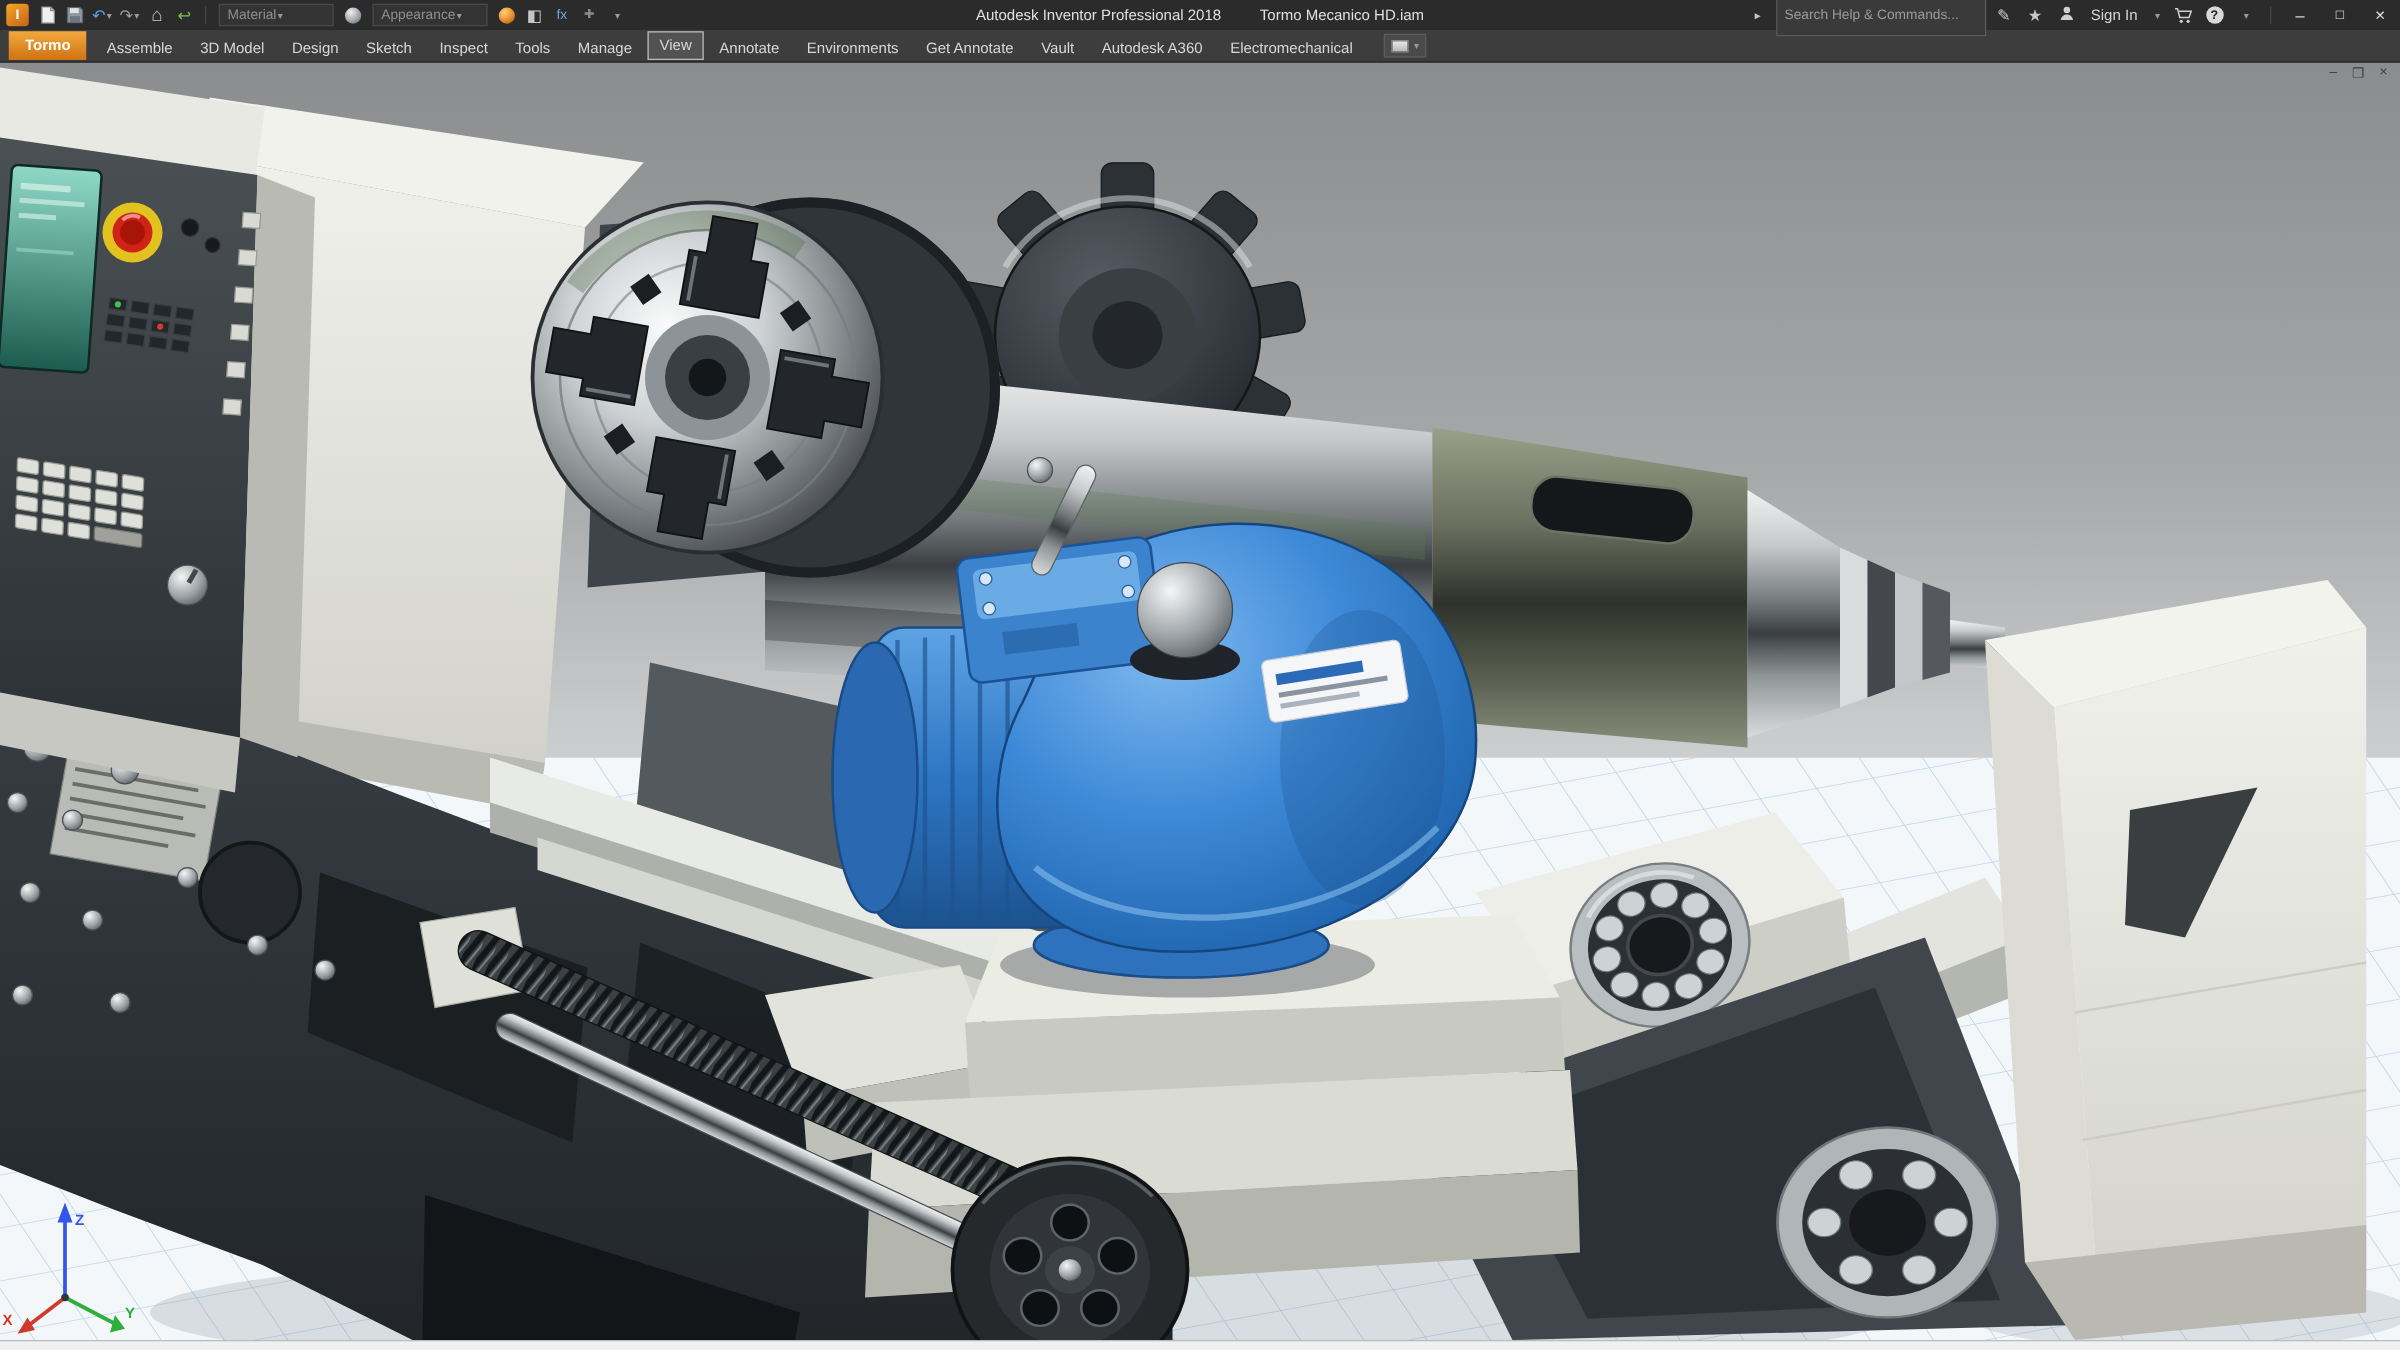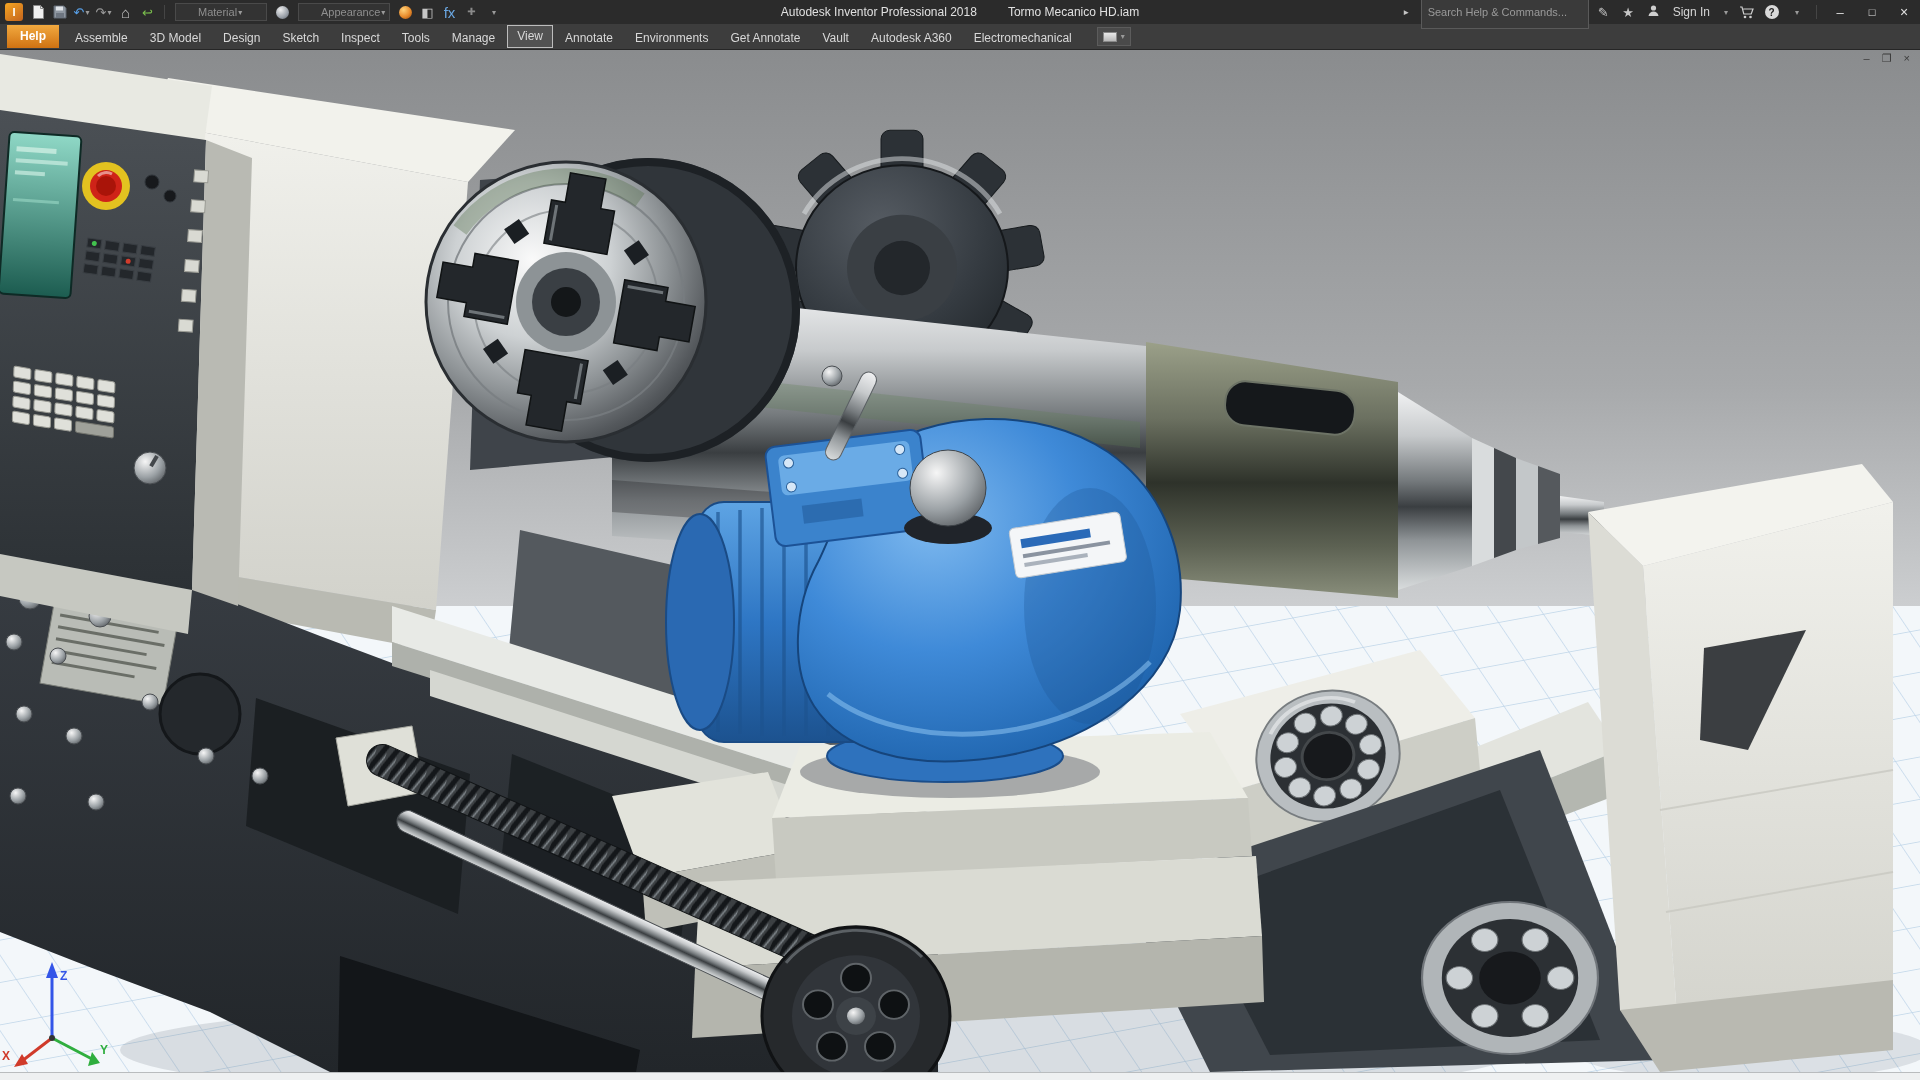--- a/index.html
+++ b/index.html
@@ -10,21 +10,21 @@
     color:#d9d9d9;font-size:12px;position:relative;z-index:6;padding:0 2px}
   .qa{display:flex;align-items:center;gap:1px}
   .icon-btn{min-width:21px;height:20px;display:flex;align-items:center;justify-content:center;
     color:#c6c6c6;font-size:13px;cursor:default}
   .icon-btn .glyph{line-height:1}
   .app-logo{width:18px;height:18px;border-radius:3px;background:linear-gradient(145deg,#f5a623,#c4641d);
     color:#fff;font-weight:bold;font-size:11px;display:flex;align-items:center;justify-content:center;margin:0 3px}
   .caret{font-size:8px;color:#9a9a9a;margin-left:1px}
   .vsep{width:1px;height:14px;background:#454545;margin:0 5px}
   .combo{display:flex;align-items:center;background:#333;
-    border:1px solid #4a4a4a;color:#8f8f8f;height:18px;padding:0 22px;font-size:11px;width:92px;margin:0 4px}
+    border:1px solid #4a4a4a;color:#8f8f8f;height:18px;padding:0 6px;font-size:11px;width:92px;margin:0 4px}
   .ball{width:13px;height:13px;border-radius:50%}
   .ball.gray{background:radial-gradient(circle at 35% 30%,#eee,#9aa0a8 60%,#565c64)}
   .ball.colored{background:radial-gradient(circle at 35% 30%,#ffd27a,#e88b2c 55%,#93470f)}
   .title-center{position:absolute;left:300px;right:300px;display:flex;justify-content:center;gap:31px;
     pointer-events:none;color:#e0e0e0;font-size:12px;white-space:nowrap}
   .tb-right{margin-left:auto;display:flex;align-items:center;gap:4px}
   .search{width:168px;height:34px;background:#3a3a3a;border:1px solid #5a5a5a;color:#bdbdbd;
     font-size:11px;padding:0 6px;outline:none}
   .search::placeholder{color:#9a9a9a}
   .signin{display:flex;align-items:center;gap:13px;color:#d6d6d6;font-size:12px;padding:0 4px}
@@ -93,21 +93,21 @@
     <div class="combo">
       <span>Appearance</span>
       <span class="caret">▾</span>
     </div>
     <div class="icon-btn">
         <span class="ball colored"></span>
       </div>
     <div class="icon-btn">
         <span class="glyph">◧</span>
       </div>
-    <div class="icon-btn" style="color:#6aa6e0;font-size:15px">
+    <div class="icon-btn" style="color:#6aa6e0;font-size:11px">
       <span class="glyph">fx</span>
     </div>
     <div class="icon-btn" style="font-size:10px;color:#8a8a8a">
       <span class="glyph">✚</span>
     </div>
     <div class="icon-btn">
         <span class="caret">▾</span>
       </div>
   </div>
 
@@ -151,21 +151,21 @@
         <span class="caret">▾</span>
       </span>
     <span class="vsep"></span>
     <span class="win-btn">–</span>
     <span class="win-btn" style="font-size:11px">□</span>
     <span class="win-btn" style="font-size:14px">×</span>
   </div>
 </header>
 
 <nav class="tabbar">
-  <div class="tab file">Help</div>
+  <div class="tab file">Tormo</div>
   <div class="tab">Assemble</div>
   <div class="tab">3D Model</div>
   <div class="tab">Design</div>
   <div class="tab">Sketch</div>
   <div class="tab">Inspect</div>
   <div class="tab">Tools</div>
   <div class="tab">Manage</div>
   <div class="tab active">View</div>
   <div class="tab">Annotate</div>
   <div class="tab">Environments</div>

